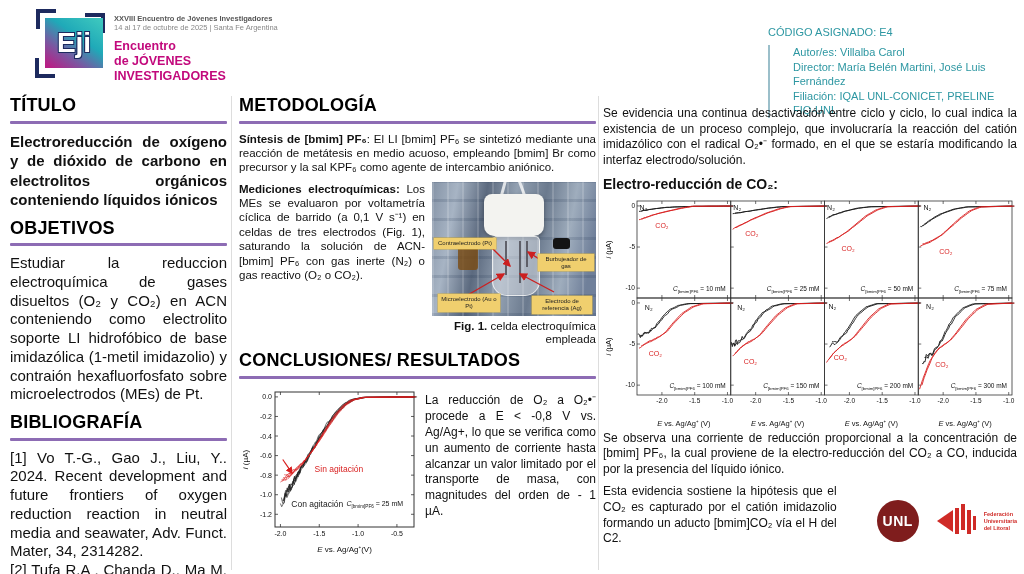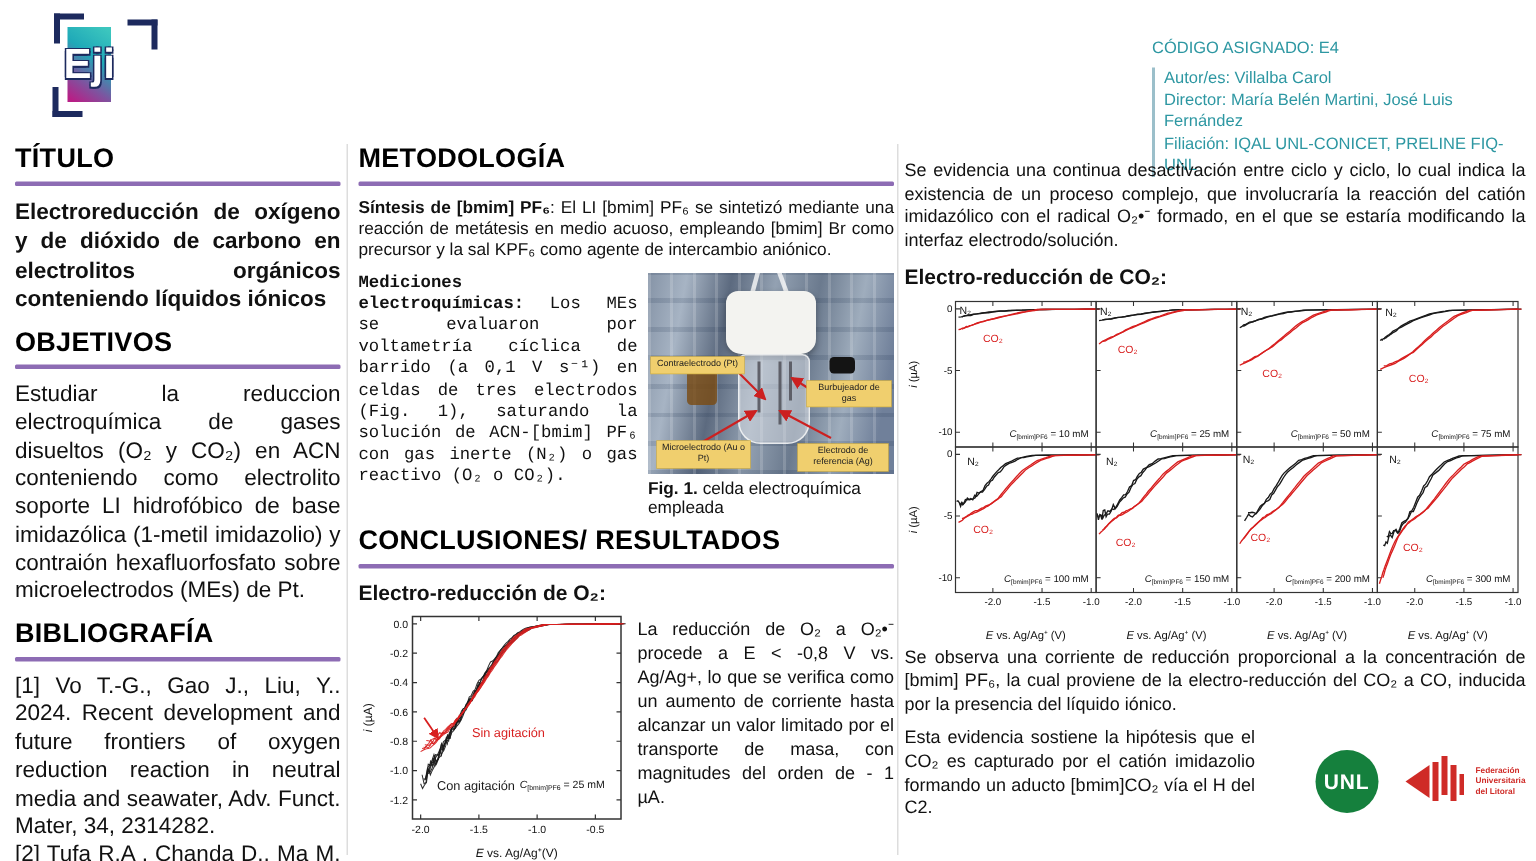--- a/index.html
+++ b/index.html
@@ -8,47 +8,47 @@
   p{margin:0 0 7px;}
   .just{text-align:justify;}
   h2{font-size:18px;margin:0;color:#000;font-weight:bold;letter-spacing:.2px;}
   .rule{height:3px;background:#8d6cb4;margin:4px 0 8px;border-radius:1px;}
   .vdiv{position:absolute;top:96px;bottom:4px;width:1px;background:#ddd;}
   .v1{left:231px}.v2{left:598px}
 
   
   .logo-wrap{position:absolute;left:38px;top:8px;display:flex;gap:12px;}
   .logo-mark{position:relative;width:64px;height:64px;margin-top:3px;}
-  .logo-square{position:absolute;left:7px;top:7px;width:29px;height:50px;
+  .logo-square{position:absolute;left:7px;top:7px;width:58px;height:50px;
      background:linear-gradient(215deg,#3cc6be 5%,#1fa9b8 40%,#7c55a0 70%,#b81f86 95%);
      display:flex;align-items:center;justify-content:center;}
   .logo-square span{font-weight:bold;font-size:28px;color:#fff;
      text-shadow:-1px -1px 0 #1d2a5e,1px -1px 0 #1d2a5e,-1px 1px 0 #1d2a5e,1px 1px 0 #1d2a5e;}
   .bracket{position:absolute;width:16px;height:16px;}
   .b-tl{left:-2px;top:-2px;border-left:4px solid #1d2a5e;border-top:4px solid #1d2a5e;}
   .b-tr{right:-3px;top:2px;border-right:4px solid #1d2a5e;border-top:4px solid #1d2a5e;}
   .b-bl{left:-3px;bottom:-3px;border-left:4px solid #1d2a5e;border-bottom:4px solid #1d2a5e;}
   .logo-text{padding-top:6px;}
   .event1{font-size:7.5px;font-weight:bold;color:#555;}
   .event2{font-size:7.5px;color:#888;margin-bottom:7px;}
   .brand{color:#c2097c;font-weight:800;font-size:12.5px;line-height:1.18;}
   .codes{position:absolute;right:8px;top:26px;width:248px;color:#2d97a2;font-size:11px;}
   .codigo{margin-bottom:7px;}
-  .authors{border-left:2px solid #9bbfca;padding-left:6px;line-height:1.32;}
+  .authors{border-left:2px solid #9bbfca;padding-left:23px;line-height:1.32;}
 
   
   .col-left{position:absolute;left:10px;top:94px;width:217px;font-size:11px;line-height:1.25;}
   .col-left .just{font-size:15px;}
   .title-text{font-weight:bold;font-size:12px;line-height:1.3;}
   .col-mid{position:absolute;left:239px;top:94px;width:357px;font-size:11.5px;line-height:1.25;}
   .col-right{position:absolute;left:603px;top:106px;width:414px;font-size:12px;line-height:1.3;}
 
   
   .mid-row{display:flex;gap:7px;margin-bottom:2px;}
-  .mediciones{width:186px;font-family:Liberation Mono, monospace;}
+  .mediciones{width:186px;}
   .figure-block{width:164px;}
   .photo{position:relative;width:164px;height:134px;overflow:hidden;
      background:linear-gradient(100deg,#8593a6 0%,#a7b4c4 14%,#5c6a7f 30%,#93a1b2 46%,#6b7a8e 62%,#9fadbd 78%,#70809a 92%);}
   .photo::before{content:'';position:absolute;inset:0;
      background:repeating-linear-gradient(90deg,rgba(255,255,255,.16) 0 2px,transparent 2px 15px),
                 repeating-linear-gradient(0deg,rgba(20,40,70,.14) 0 3px,transparent 3px 19px);}
   .cap{position:absolute;left:52px;top:12px;width:60px;height:42px;background:#f3f3f0;
      border-radius:8px 8px 10px 10px;box-shadow:0 2px 4px rgba(0,0,0,.3);}
   .tube{position:absolute;background:rgba(250,250,250,.8);width:3px;height:16px;}
   .t1{left:70px;top:-2px;transform:rotate(15deg);}
@@ -60,48 +60,57 @@
   .e1{left:12px}.e2{left:26px;height:42px}.e3{left:33px;height:26px}
   .clamp{position:absolute;right:26px;top:56px;width:17px;height:11px;background:#141414;border-radius:3px;}
   .bottle{position:absolute;left:26px;top:58px;width:20px;height:30px;background:#7a4b12;opacity:.8;border-radius:3px;}
   .arrows{position:absolute;inset:0;}
   .flabel{position:absolute;background:#f0cf6e;color:#222;font-size:6px;line-height:1.15;
      text-align:center;padding:2px 3px;box-shadow:0 0 0 .5px #d3b145;}
   .fl-contra{left:2px;top:56px;width:56px;}
   .fl-burb{right:2px;top:72px;width:50px;}
   .fl-micro{left:6px;bottom:4px;width:56px;}
   .fl-ref{right:4px;bottom:2px;width:54px;}
-  .fig-caption{margin-top:4px;font-size:11.5px;text-align:left;line-height:1.2;}
+  .fig-caption{margin-top:4px;font-size:11.5px;text-align:right;line-height:1.2;}
 
   .sub-h{font-weight:bold;font-size:14px;margin:0 0 2px;}
   .res-row{display:flex;gap:6px;}
   #o2-chart{width:180px;height:168px;flex:none;}
   .o2-text{flex:1;font-size:12px;line-height:1.33;padding-top:6px;}
   #co2-chart{width:412px;height:232px;margin:1px 0 3px;}
   .bottom-row{display:flex;gap:24px;align-items:flex-start;}
   .hyp{width:255px;}
   .logos{display:flex;align-items:center;gap:16px;margin-top:16px;margin-left:16px;}
-  .unl{width:42px;height:42px;border-radius:50%;background:#15803d;color:#fff;font-weight:bold;
+  .unl{width:42px;height:42px;border-radius:50%;background:#7f1d1d;color:#fff;font-weight:bold;
      font-size:14px;display:flex;align-items:center;justify-content:center;letter-spacing:.5px;}
   .ful{display:flex;align-items:center;gap:3px;}
   .ful-text{color:#cf2b27;font-size:5.5px;line-height:1.25;font-weight:bold;}
   svg{display:block;}
 </style>
 </head>
 <body>
 
 <div class="poster">
 
   <div class="logo-wrap">
     <div class="logo-mark">
       <span class="bracket b-tl"></span>
       <span class="bracket b-tr"></span>
       <span class="bracket b-bl"></span>
       <div class="logo-square">
         <span>Eji</span>
+      </div>
+    </div>
+    <div class="logo-text">
+      <div class="event1">XXVIII Encuentro de Jóvenes Investigadores</div>
+      <div class="event2">14 al 17 de octubre de 2025 | Santa Fe Argentina</div>
+      <div class="brand">
+        <div>Encuentro</div>
+        <div>de JÓVENES</div>
+        <div>INVESTIGADORES</div>
       </div>
     </div>
   </div>
   <div class="codes">
     <div class="codigo">CÓDIGO ASIGNADO: E4</div>
     <div class="authors">
       <div>Autor/es: Villalba Carol</div>
       <div>Director: María Belén Martini, José Luis Fernández</div>
       <div>Filiación: IQAL UNL-CONICET, PRELINE FIQ-UNL</div>
     </div>
@@ -155,21 +164,20 @@
           <div class="flabel fl-contra">Contraelectrodo (Pt)</div>
           <div class="flabel fl-burb">Burbujeador de gas</div>
           <div class="flabel fl-micro">Microelectrodo (Au o Pt)</div>
           <div class="flabel fl-ref">Electrodo de referencia (Ag)</div>
         </div>
         <div class="fig-caption"><b>Fig. 1.</b><span> celda electroquímica empleada</span></div>
       </div>
     </div>
     <h2>CONCLUSIONES/ RESULTADOS</h2>
     <div class="rule"></div>
-    <div class="sub-h">Electro-reducción de O₂:</div>
     <div class="res-row">
       <div id="o2-chart">
           <svg viewBox="0 0 180 168" width="180" height="168">
             <rect x="36" y="5" width="139" height="135" fill="none" stroke="#333" stroke-width="1"></rect>
             <line x1="41.43575418994412" y1="140" x2="41.43575418994412" y2="137" stroke="#333" stroke-width="0.8"></line>
             <line x1="41.43575418994412" y1="5" x2="41.43575418994412" y2="8" stroke="#333" stroke-width="0.8"></line>
             <text x="41.43575418994412" y="149" font-size="7" fill="#111" text-anchor="middle">-2.0</text>
             <line x1="80.26256983240222" y1="140" x2="80.26256983240222" y2="137" stroke="#333" stroke-width="0.8"></line>
             <line x1="80.26256983240222" y1="5" x2="80.26256983240222" y2="8" stroke="#333" stroke-width="0.8"></line>
             <text x="80.26256983240222" y="149" font-size="7" fill="#111" text-anchor="middle">-1.5</text>

